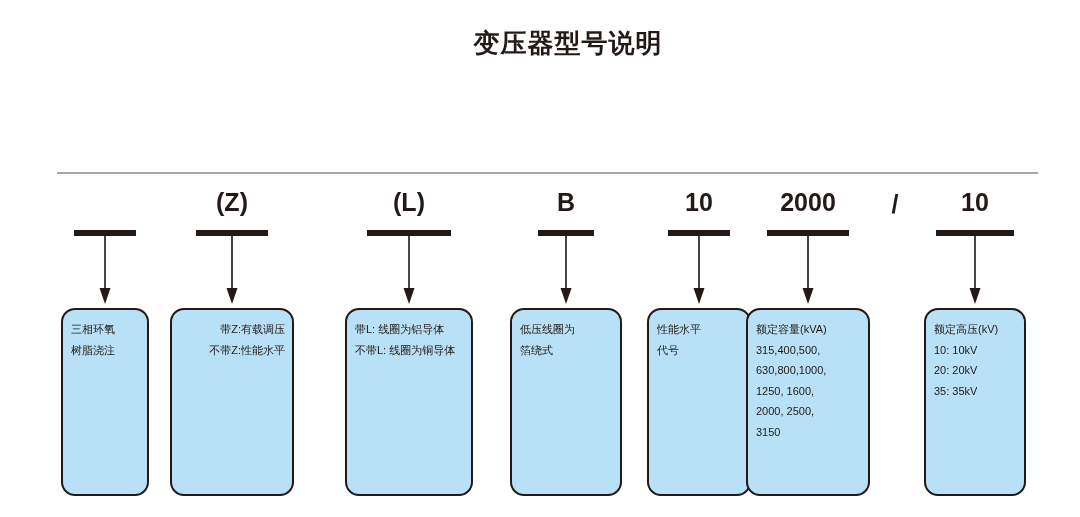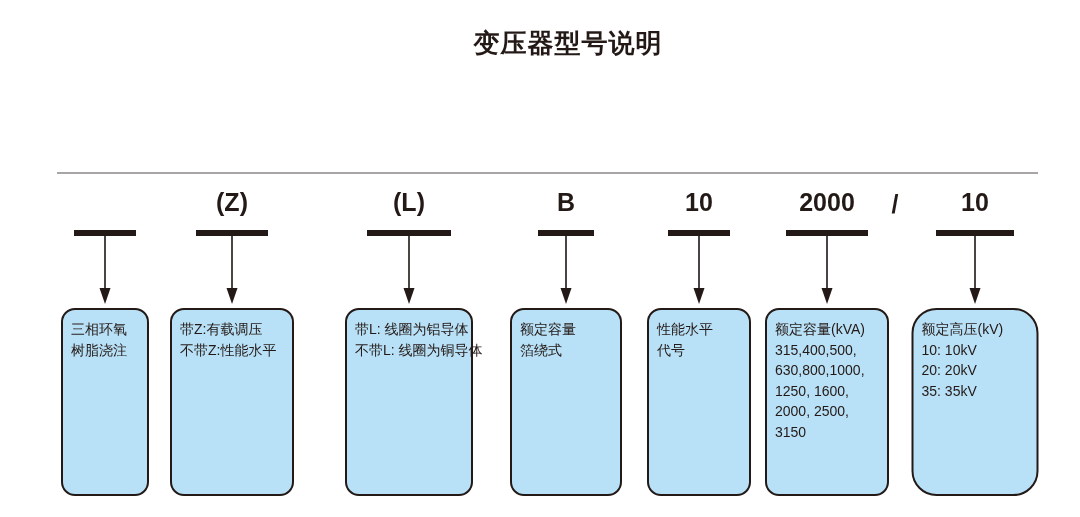--- a/index.html
+++ b/index.html
@@ -81,21 +81,21 @@
     box-sizing: border-box;
     background: #b8e0f6;
     border: 2px solid #231916;
     border-radius: 14px;
     padding: 9px 7px 0 8px;
     left: 50%;
     transform: translateX(-50%);
   }
 
   .box .line {
-    font-size: 14px;
+    font-size: 11px;
     line-height: 20.5px;
     color: #231916;
     white-space: nowrap;
     font-weight: 400;
   }
 
   .slash {
     position: absolute;
     top: 190px;
     width: 100%;
@@ -124,21 +124,21 @@
         <div class="line">树脂浇注</div>
       </div>
     </div>
     <div class="col" style="left: 168px; width: 128px;">
       <div class="code-label">(Z)</div>
       <div class="code-bar" style="width: 72px;"></div>
       <div class="arrow"><svg width="14" height="68" viewBox="0 0 14 68" xmlns="http://www.w3.org/2000/svg">
           <line x1="7" y1="0" x2="7" y2="56" stroke="#4a4442" stroke-width="2"></line>
           <polygon points="7,68 1.5,52 12.5,52" fill="#231916"></polygon>
         </svg></div>
-      <div class="box" style="width: 124px;">
+      <div class="box" style="width: 124px; text-align: right;">
         <div class="line">带Z:有载调压</div>
         <div class="line">不带Z:性能水平</div>
       </div>
     </div>
     <div class="col" style="left: 330px; width: 158px;">
       <div class="code-label">(L)</div>
       <div class="code-bar" style="width: 84px;"></div>
       <div class="arrow"><svg width="14" height="68" viewBox="0 0 14 68" xmlns="http://www.w3.org/2000/svg">
           <line x1="7" y1="0" x2="7" y2="56" stroke="#4a4442" stroke-width="2"></line>
           <polygon points="7,68 1.5,52 12.5,52" fill="#231916"></polygon>
@@ -149,37 +149,37 @@
       </div>
     </div>
     <div class="col" style="left: 508px; width: 116px;">
       <div class="code-label">B</div>
       <div class="code-bar" style="width: 56px;"></div>
       <div class="arrow"><svg width="14" height="68" viewBox="0 0 14 68" xmlns="http://www.w3.org/2000/svg">
           <line x1="7" y1="0" x2="7" y2="56" stroke="#4a4442" stroke-width="2"></line>
           <polygon points="7,68 1.5,52 12.5,52" fill="#231916"></polygon>
         </svg></div>
       <div class="box" style="width: 112px;">
-        <div class="line">额定容量</div>
+        <div class="line">低压线圈为</div>
         <div class="line">箔绕式</div>
       </div>
     </div>
     <div class="col" style="left: 645px; width: 108px;">
       <div class="code-label">10</div>
       <div class="code-bar" style="width: 62px;"></div>
       <div class="arrow"><svg width="14" height="68" viewBox="0 0 14 68" xmlns="http://www.w3.org/2000/svg">
           <line x1="7" y1="0" x2="7" y2="56" stroke="#4a4442" stroke-width="2"></line>
           <polygon points="7,68 1.5,52 12.5,52" fill="#231916"></polygon>
         </svg></div>
       <div class="box" style="width: 104px;">
         <div class="line">性能水平</div>
         <div class="line">代号</div>
       </div>
     </div>
-    <div class="col" style="left: 763px; width: 128px;">
+    <div class="col" style="left: 744px; width: 128px;">
       <div class="code-label">2000</div>
       <div class="code-bar" style="width: 82px;"></div>
       <div class="arrow"><svg width="14" height="68" viewBox="0 0 14 68" xmlns="http://www.w3.org/2000/svg">
           <line x1="7" y1="0" x2="7" y2="56" stroke="#4a4442" stroke-width="2"></line>
           <polygon points="7,68 1.5,52 12.5,52" fill="#231916"></polygon>
         </svg></div>
       <div class="box" style="width: 124px;">
         <div class="line">额定容量(kVA)</div>
         <div class="line">315,400,500,</div>
         <div class="line">630,800,1000,</div>
@@ -188,21 +188,21 @@
         <div class="line">3150</div>
       </div>
     </div>
     <div class="col" style="left: 913px; width: 124px;">
       <div class="code-label">10</div>
       <div class="code-bar" style="width: 78px;"></div>
       <div class="arrow"><svg width="14" height="68" viewBox="0 0 14 68" xmlns="http://www.w3.org/2000/svg">
           <line x1="7" y1="0" x2="7" y2="56" stroke="#4a4442" stroke-width="2"></line>
           <polygon points="7,68 1.5,52 12.5,52" fill="#231916"></polygon>
         </svg></div>
-      <div class="box" style="width: 127px; border-radius: 25px;">
+      <div class="box" style="width: 102px;">
         <div class="line">额定高压(kV)</div>
         <div class="line">10: 10kV</div>
         <div class="line">20: 20kV</div>
         <div class="line">35: 35kV</div>
       </div>
     </div>
   </div>
 
 <div class="slash" id="slash-sep" style="left:866px; width:58px;">/</div>
 

